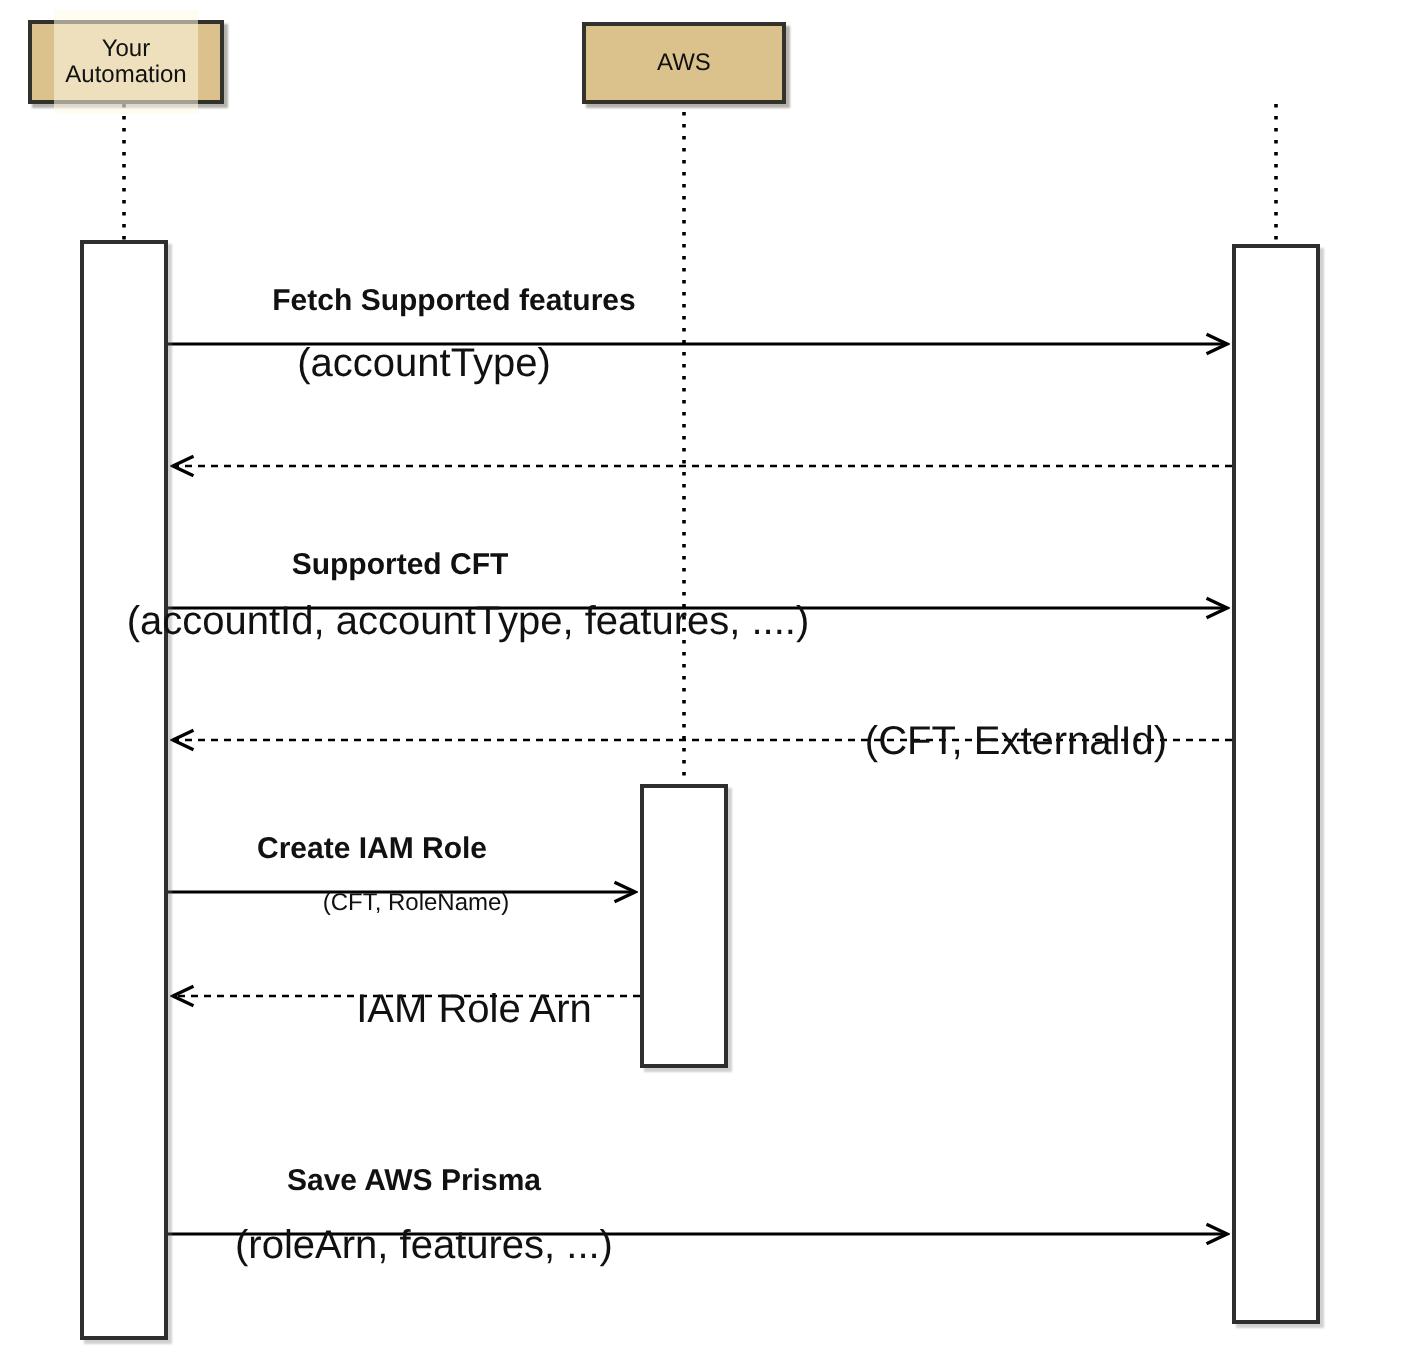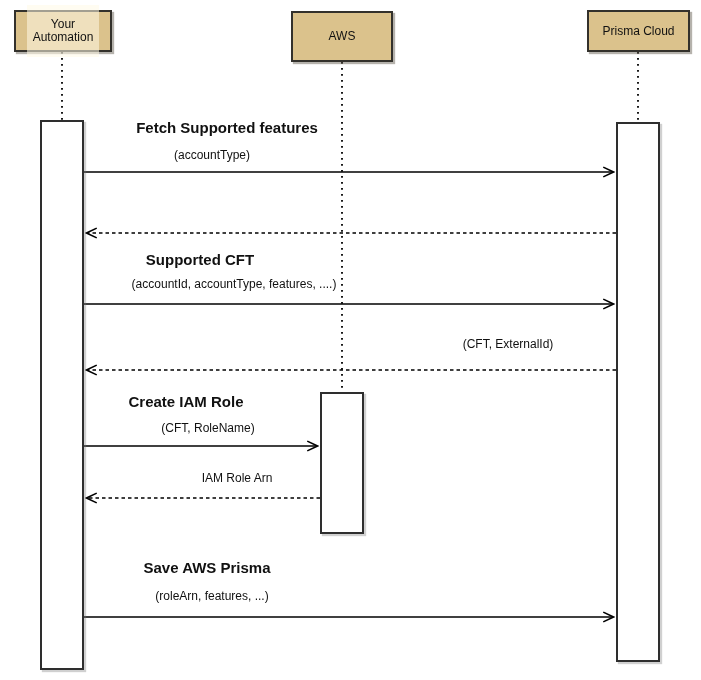--- a/index.html
+++ b/index.html
@@ -23,23 +23,23 @@
   .actor .hl{background:rgba(255,250,230,.55);padding:13px 6px;}
 
   
   .bar{
     position:absolute;box-sizing:border-box;background:#fff;
     border:2px solid #2e2e2e;
     box-shadow:2px 2px 1px rgba(120,120,120,.35);
   }
 
   
-  .lbl{position:absolute;transform:translateX(-50%);white-space:nowrap;}
+  .lbl{position:absolute;transform:translateX(-50%);white-space:nowrap;margin-top:23px;}
   .msg-title{font-weight:700;font-size:15px;}
-  .msg-params{font-size:12px;}
+  .msg-params{font-size:20px;}
   .msg-small{font-size:12px;}
   .msg-small .b{font-weight:400;}
 
   
   line{stroke:var(--line,#000);}
   .lifeline{stroke-width:1.8;stroke-dasharray:1.8 4.2;}
   .call{stroke-width:1.5;}
   .ret{stroke-width:1.3;stroke-dasharray:3.5 3;}
 </style>
 </head>
@@ -68,25 +68,22 @@
   </svg>
 
   <div class="bar" style="left:40px;top:120px;width:44px;height:550px"></div>
   <div class="bar" style="left:320px;top:392px;width:44px;height:142px"></div>
   <div class="bar" style="left:616px;top:122px;width:44px;height:540px"></div>
 
   <div class="actor" style="left:14px;top:10px;width:98px;height:42px">
     <span class="hl">Your
 Automation</span>
   </div>
-  <div class="actor" style="left:291px;top:11px;width:102px;height:51px">
+  <div class="actor" style="left:291px;top:11px;width:102px;height:41px">
     <span>AWS</span>
-  </div>
-  <div class="actor" style="left:587px;top:10px;width:103px;height:42px">
-    <span>Prisma Cloud</span>
   </div>
 
   <div class="lbl msg-title" style="left:227px;top:119px">Fetch Supported features</div>
   <div class="lbl msg-params" style="left:212px;top:148px">(accountType)</div>
 
 
   <div class="lbl msg-title" style="left:200px;top:251px">Supported CFT</div>
   <div class="lbl msg-params" style="left:508px;top:337px">(CFT, ExternalId)</div>
 
   <div class="lbl msg-params" style="left:234px;top:277px">(accountId, accountType, features, ....)</div>

